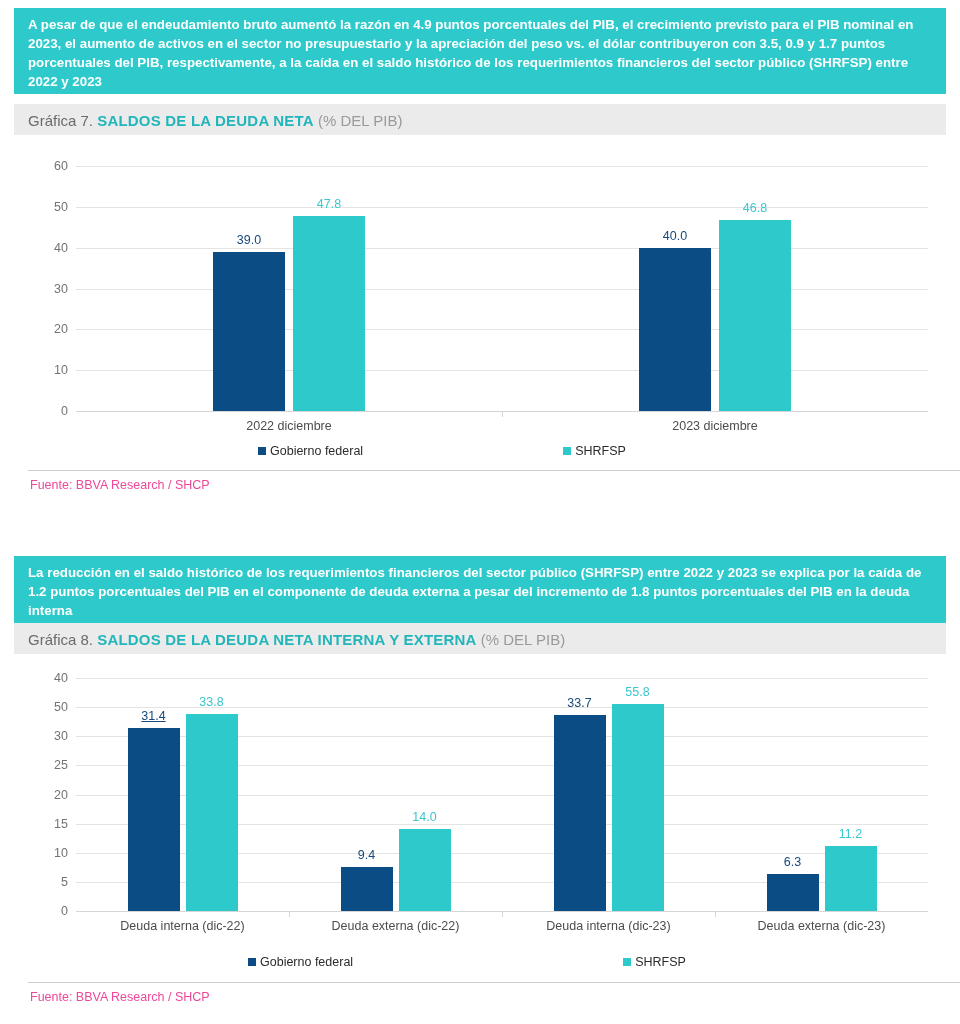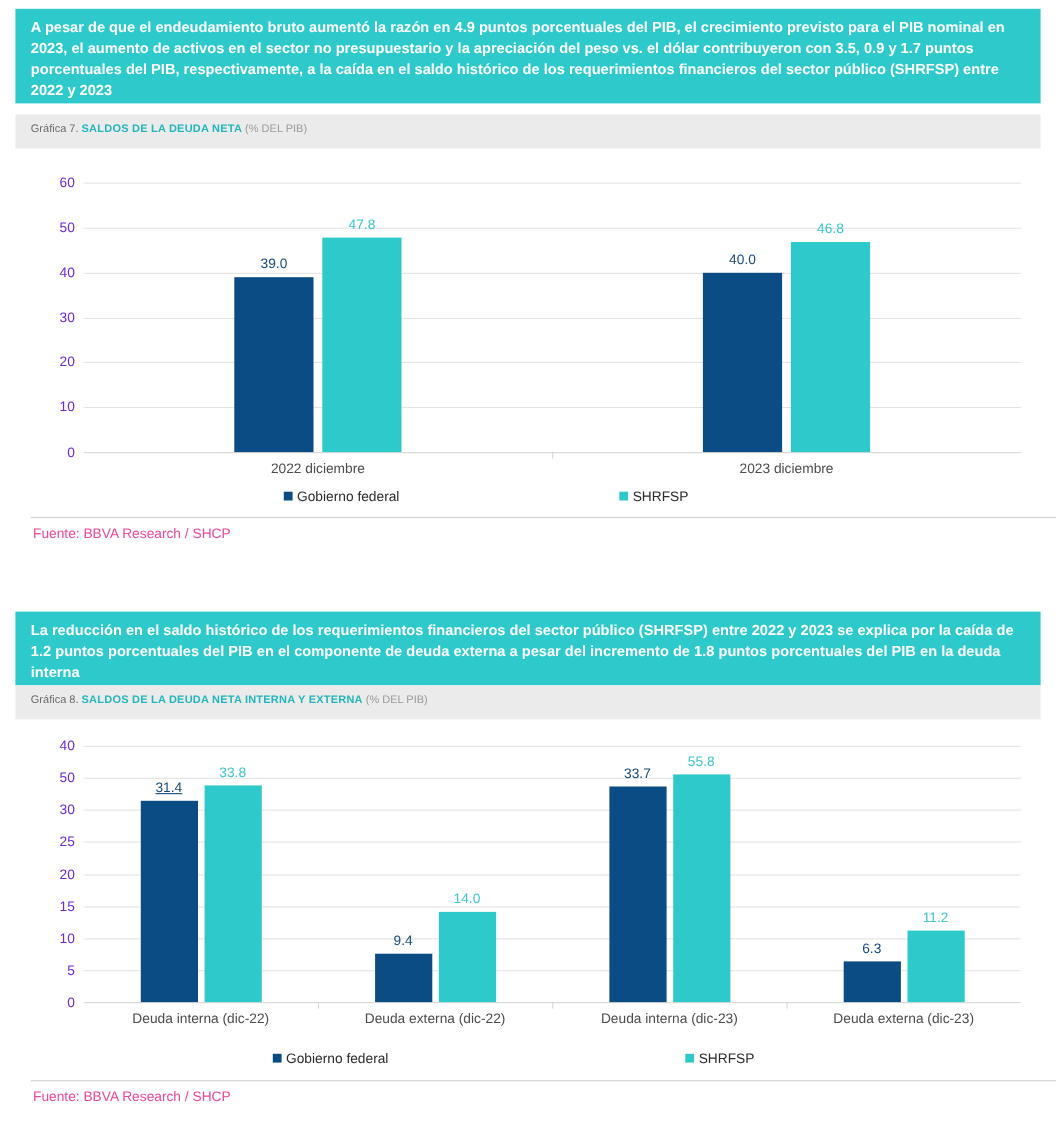--- a/index.html
+++ b/index.html
@@ -27,21 +27,21 @@
     font-size: 13.3px;
     line-height: 19px;
     padding: 7px 14px 9px 14px;
     box-sizing: border-box;
   }
 
   
   .title-strip {
     background: #ebebeb;
     padding: 8px 14px 9px 14px;
-    font-size: 10px;
+    font-size: 15px;
     color: #606060;
     box-sizing: border-box;
   }
   .title-strip .gr-num { color: #6b6b6b; font-weight: normal; }
   .title-strip .gr-main { color: #22b6bb; font-weight: bold; letter-spacing: .2px; }
   .title-strip .gr-sub { color: #9a9a9a; font-weight: normal; }
 
   
   .chart-block { position: relative; box-sizing: border-box; }
 
@@ -57,21 +57,21 @@
     background: #e4e4e4;
   }
   .gridline.zero { background: #d6d6d6; }
 
   .ytick {
     position: absolute;
     right: 100%;
     margin-right: 8px;
     transform: translateY(-50%);
     font-size: 12.5px;
-    color: #6d28d9;
+    color: #737373;
     white-space: nowrap;
   }
 
   
   .catsep {
     position: absolute;
     width: 1px;
     background: #d6d6d6;
   }
 

